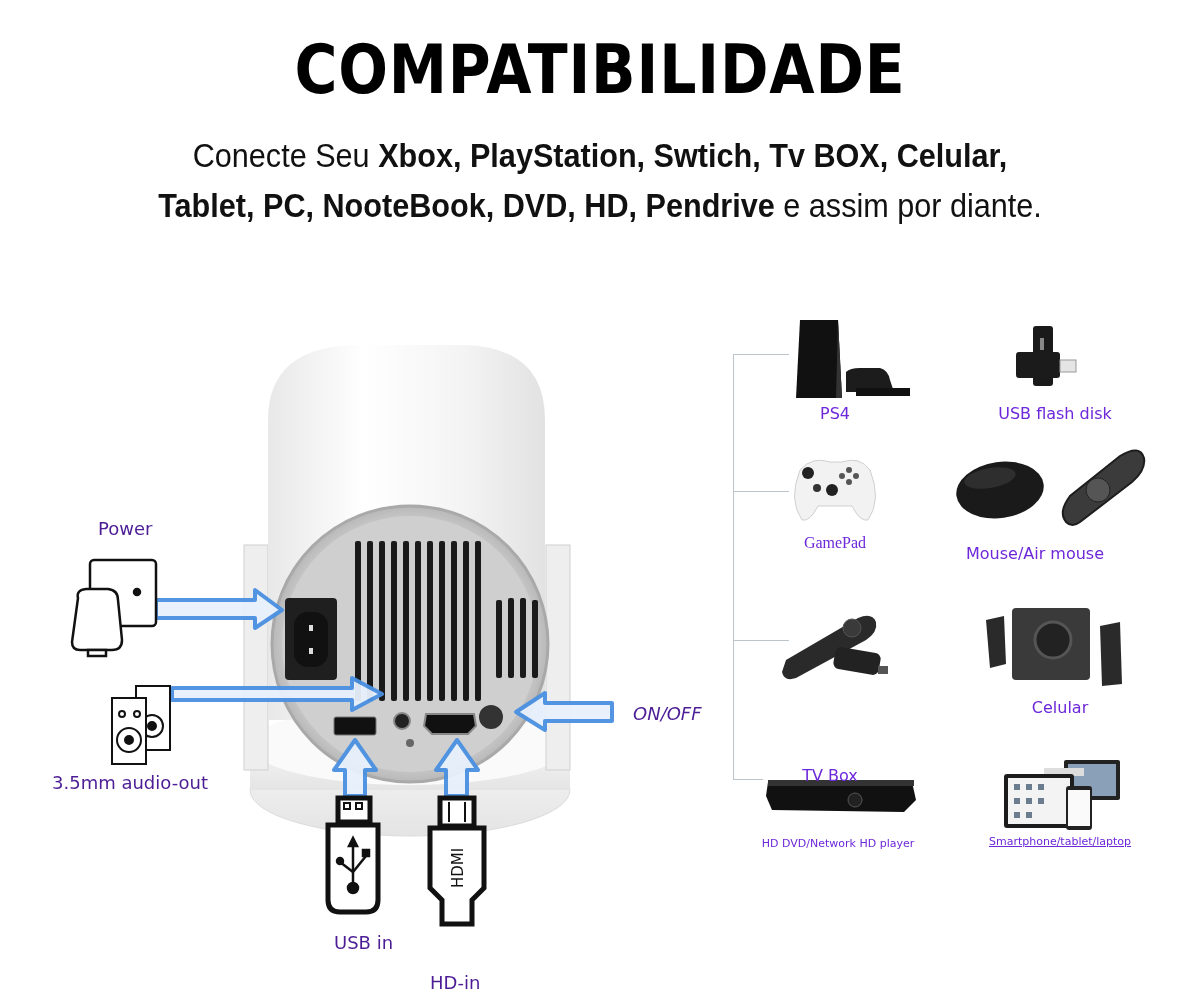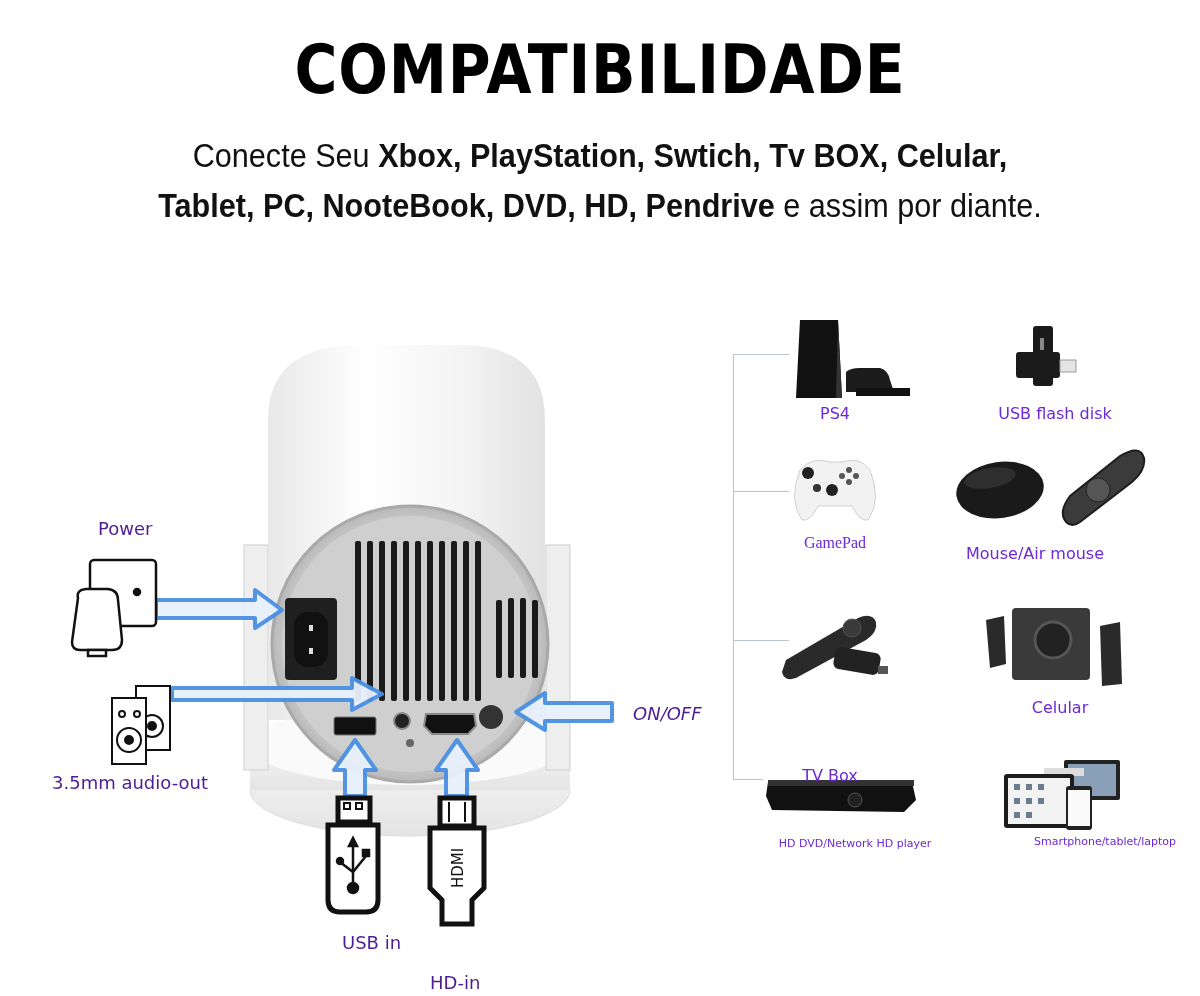--- a/index.html
+++ b/index.html
@@ -146,21 +146,21 @@
     <line x1="449" y1="802" x2="449" y2="822" stroke-width="2"></line>
     <line x1="465" y1="802" x2="465" y2="822" stroke-width="2"></line>
     <path d="M430 828 L484 828 L484 888 L472 900 L472 924 L442 924 L442 900 L430 888 Z"></path>
   </g>
   <text x="0" y="0" transform="translate(463,888) rotate(-90)" font-family="DejaVu Sans, sans-serif" font-size="15" fill="#111">HDMI</text>
 </svg>
 
 <div class="label" style="left:98px;top:518px;">Power</div>
 <div class="label" style="left:52px;top:772px;text-align:center;">3.5mm audio-out</div>
 <div class="label" style="left:633px;top:703px;font-style:italic;">ON/OFF</div>
-<div class="label" style="left:342px;top:932px;">USB in</div>
+<div class="label" style="left:334px;top:932px;">USB in</div>
 <div class="label" style="left:430px;top:972px;">HD-in</div>
 
 <div class="bracket-v"></div>
 <div class="bracket-h" style="top:354px;"></div>
 <div class="bracket-h" style="top:491px;"></div>
 <div class="bracket-h" style="top:640px;"></div>
 <div class="bracket-h" style="top:779px;width:30px;"></div>
 
 <svg class="abs" style="left:760px;top:310px" width="440" height="560" viewBox="760 310 440 560">
 
@@ -238,14 +238,14 @@
     <rect x="1068" y="790" width="22" height="36" fill="#fafafa"></rect>
   </g>
 </svg>
 
 <div class="dev-label" style="left:800px;top:404px;width:70px;">PS4</div>
 <div class="dev-label" style="left:985px;top:404px;width:140px;">USB flash disk</div>
 <div class="dev-label" style="left:780px;top:534px;width:110px;font-family:Liberation Serif, serif;">GamePad</div>
 <div class="dev-label" style="left:955px;top:544px;width:160px;">Mouse/Air mouse</div>
 <div class="dev-label" style="left:780px;top:722px;width:100px;margin-top:44px;">TV Box</div>
 <div class="dev-label" style="left:1000px;top:698px;width:120px;">Celular</div>
-<div class="dev-label small" style="left:770px;top:837px;width:170px;">HD DVD/Network HD player</div>
-<div class="dev-label small" style="left:1020px;top:835px;width:170px;">Smartphone/tablet/laptop</div>
+<div class="dev-label small" style="left:753px;top:837px;width:170px;">HD DVD/Network HD player</div>
+<div class="dev-label small" style="left:975px;top:835px;width:170px;text-decoration:underline;">Smartphone/tablet/laptop</div>
 
 </body></html>

